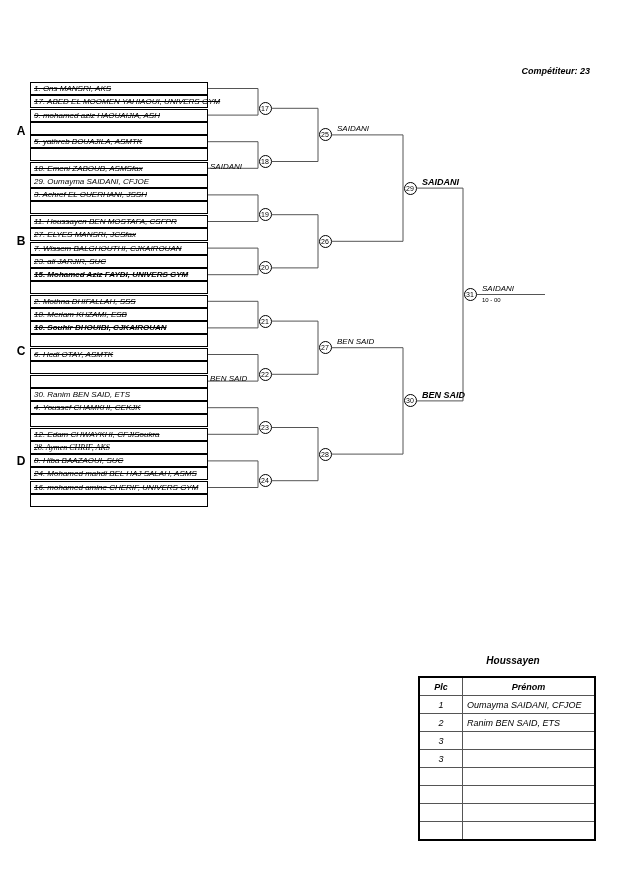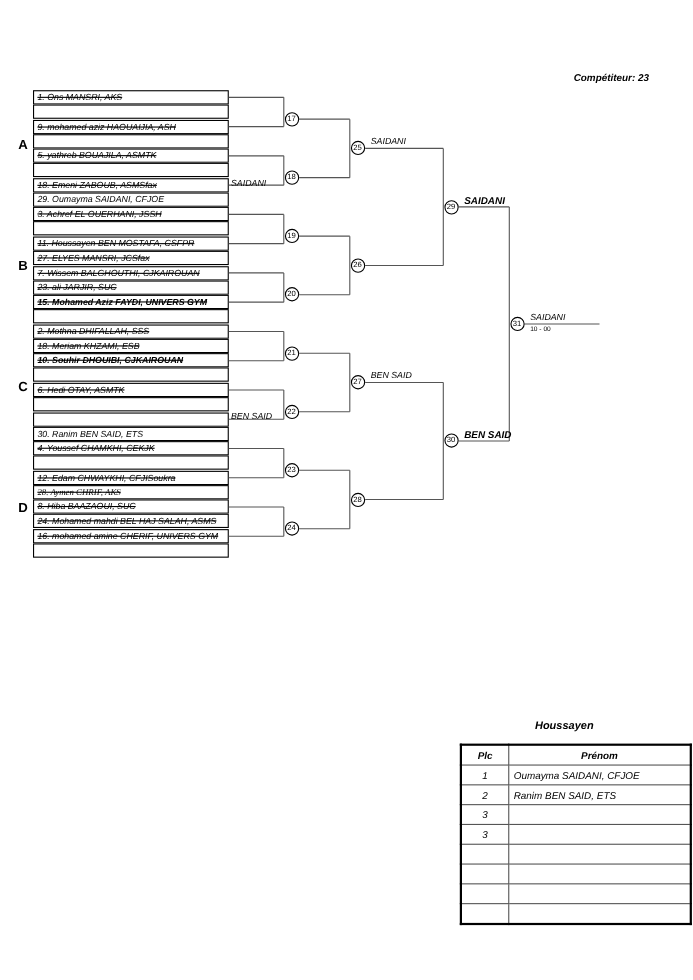--- a/index.html
+++ b/index.html
@@ -51,21 +51,21 @@
   }
   .wname.b{font-weight:bold;font-size:9px;}
   .score{position:absolute;font-size:6px;white-space:nowrap;}
 
   
   .res-title{
     position:absolute;left:418px;top:655px;width:190px;text-align:center;
     font-size:10px;font-weight:bold;font-style:italic;
   }
   table.res{
-    position:absolute;left:418px;top:676px;width:211px;
+    position:absolute;left:418px;top:676px;width:178px;
     border-collapse:collapse;border:2px solid #000;background:#fff;
   }
   table.res td,table.res th{
     border:1px solid #555;height:17px;font-size:9px;font-style:italic;
     padding:0 4px;
   }
   table.res th{font-weight:bold;font-style:italic;text-align:center;}
   td.plc{width:34px;text-align:center;}
   td.nom{text-align:left;}
 </style>
@@ -78,20 +78,21 @@
 
   <div class="sect" style="top:124px">A</div>
   <div class="sect" style="top:234px">B</div>
   <div class="sect" style="top:344px">C</div>
   <div class="sect" style="top:454px">D</div>
 
   <div id="slots">
       <div class="slotbox" style="top: 82px;"></div>
       <div class="slotlbl strike" style="top: 82px;">1. Ons MANSRI, AKS</div>
       <div class="slotbox" style="top: 95px;"></div>
+      <div class="slotlbl strike" style="top: 95px;">17. ABED EL MOOMEN YAHIAOUI, UNIVERS GYM</div>
       <div class="slotbox" style="top: 108.6px;"></div>
       <div class="slotlbl strike" style="top: 108.6px;">9. mohamed aziz HAOUAIJIA, ASH</div>
       <div class="slotbox" style="top: 121.6px;"></div>
       <div class="slotbox" style="top: 135.2px;"></div>
       <div class="slotlbl strike" style="top: 135.2px;">5. yathreb BOUAJILA, ASMTK</div>
       <div class="slotbox" style="top: 148.2px;"></div>
       <div class="slotbox" style="top: 161.8px;"></div>
       <div class="slotlbl strike" style="top: 161.8px;">18. Emeni ZABOUB, ASMSfax</div>
       <div class="slotbox" style="top: 174.8px;"></div>
       <div class="slotlbl" style="top: 174.8px;">29. Oumayma SAIDANI, CFJOE</div>

